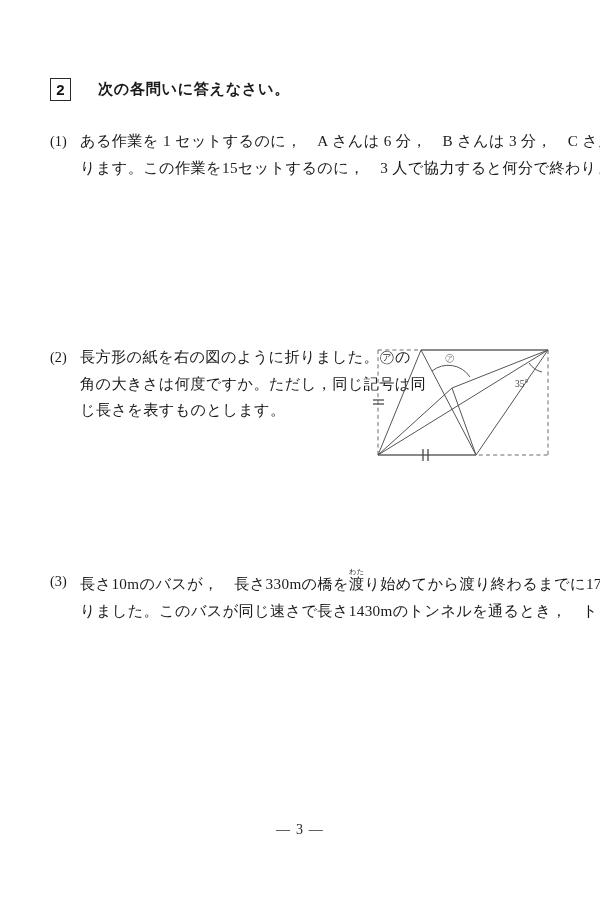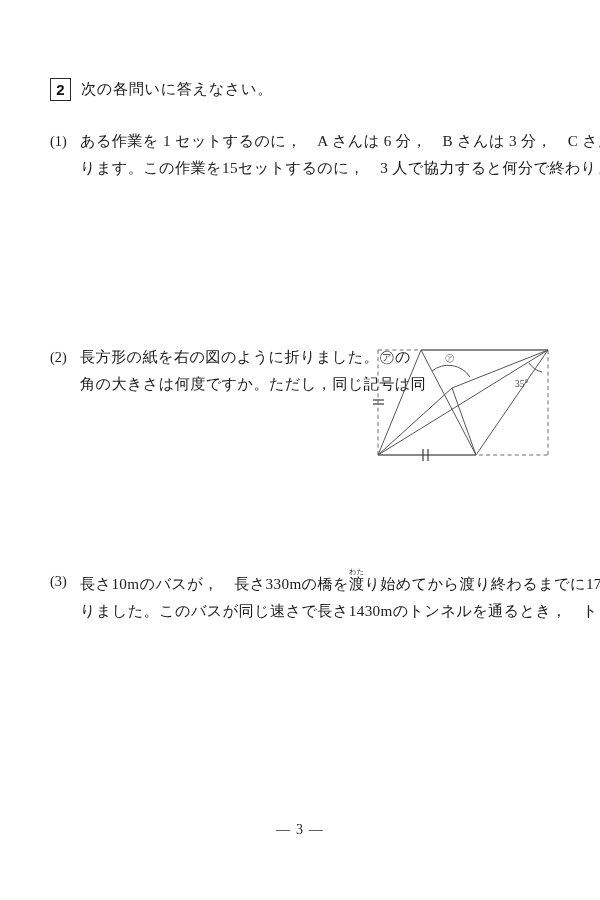--- a/index.html
+++ b/index.html
@@ -38,24 +38,25 @@
     align-items: center;
     justify-content: center;
     font-size: 15px;
     font-weight: 700;
     font-family: "Liberation Sans", sans-serif;
     line-height: 1;
     color: #111;
     box-sizing: border-box;
   }
   .section-lead {
-    margin-left: 10px;
+    margin-left: 27px;
     font-size: 15.2px;
     letter-spacing: 0.6px;
     white-space: nowrap;
+    font-weight: bold;
   }
 
   
   .problem {
     position: absolute;
     display: flex;
     align-items: flex-start;
   }
   .p-num {
     font-size: 14.3px;
@@ -131,20 +132,21 @@
       <span class="ln">ある作業を 1 セットするのに，　A さんは 6 分，　B さんは 3 分，　C さんは 1 分かか</span>
       <span class="ln">ります。この作業を15セットするのに，　3 人で協力すると何分で終わりますか。</span>
     </div>
   </div>
 
   <div class="problem" id="problem-2">
     <div class="p-num">(2)</div>
     <div class="p-body">
       <span class="ln">長方形の紙を右の図のように折りました。㋐の</span>
       <span class="ln">角の大きさは何度ですか。ただし，同じ記号は同</span>
+      <span class="ln">じ長さを表すものとします。</span>
     </div>
   </div>
 
   <div class="figure">
     <svg viewBox="0 0 182 126" xmlns="http://www.w3.org/2000/svg">
 
       <g stroke="#6b6b6b" stroke-width="1" fill="none" stroke-dasharray="4,3.2">
         <line x1="6" y1="8" x2="6" y2="113"></line>
         <line x1="6" y1="8" x2="176" y2="8"></line>
         <line x1="176" y1="8" x2="176" y2="113"></line>

